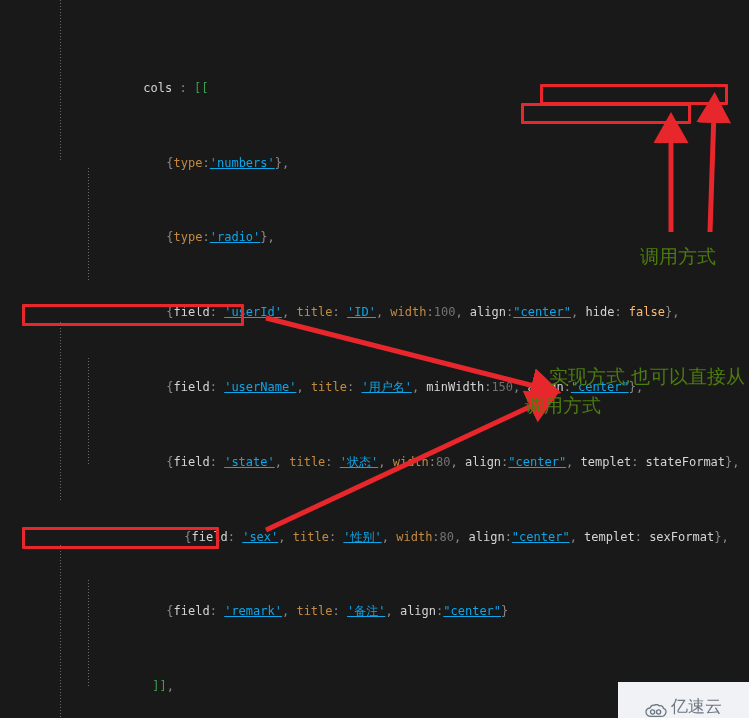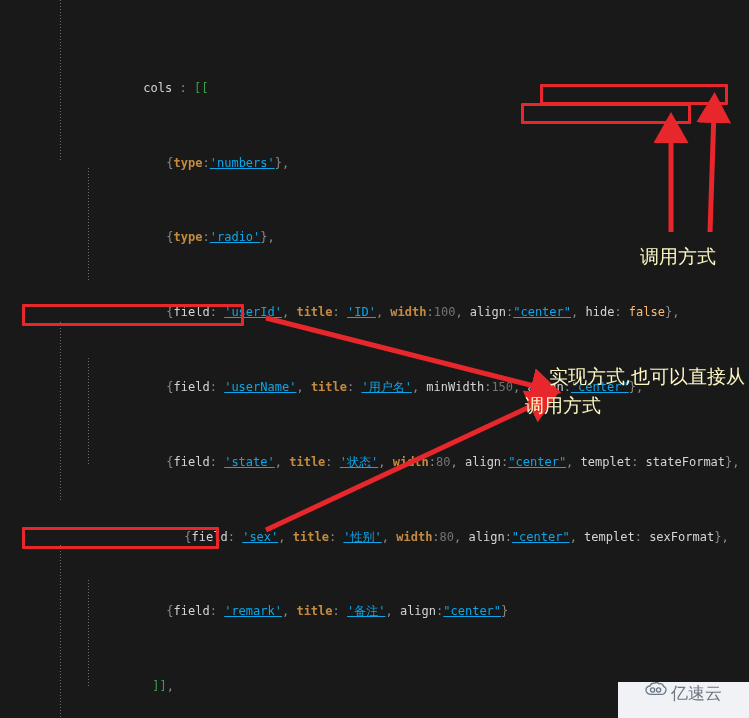--- a/index.html
+++ b/index.html
@@ -36,58 +36,58 @@
     position: absolute;
     width: 1px;
     background-image: linear-gradient(to bottom, #6b6b6b 0, #6b6b6b 1px, transparent 1px, transparent 3px);
     background-size: 1px 3px;
     pointer-events: none;
   }
   
   .tk-plain   { color: #d4d4d4; }
   .tk-punc    { color: #8a8a8a; }
   .tk-brace   { color: #8a8a8a; }
-  .tk-key     { color: #c48b3f; font-weight: bold; }
+  .tk-key     { color: #c48b3f; }
   .tk-str     { color: #0ea5e9; text-decoration: underline; }
   .tk-num     { color: #737373; }
   .tk-bool    { color: #fdba74; }
   .tk-arr     { color: #3d9e4e; }
 
   
   #overlay {
     position: absolute;
     left: 0; top: 0;
     width: 749px; height: 718px;
     pointer-events: none;
   }
   .hlbox {
     position: absolute;
     border: 3px solid #e8272c;
     box-sizing: border-box;
     border-radius: 1px;
   }
   .anno-text {
     position: absolute;
-    color: #fef9c3;
+    color: #4d7c0f;
     font-family: "DejaVu Sans", "Liberation Sans", sans-serif;
     font-size: 19px;
     line-height: 26px;
     white-space: pre;
     font-weight: 400;
   }
   
   #watermark {
     position: absolute;
     right: 0;
     bottom: 0;
     width: 131px;
     height: 36px;
     background: #f0f2f5;
     display: flex;
-    align-items: flex-start;
+    align-items: flex-end;
     justify-content: center;
     gap: 4px;
     margin-left: 14px;
   }
   #watermark .wm-text {
     color: #6d7682;
     font-family: "DejaVu Sans", "Liberation Sans", sans-serif;
     font-size: 17px;
     letter-spacing: 0px;
   }

